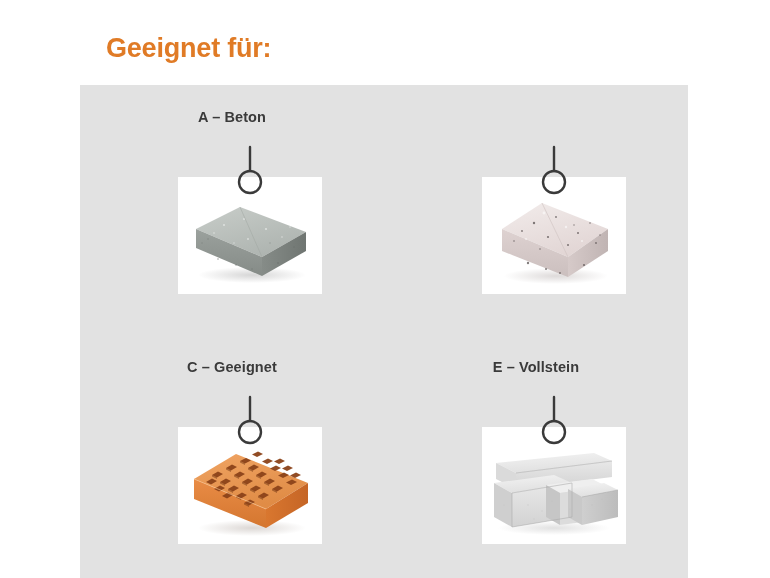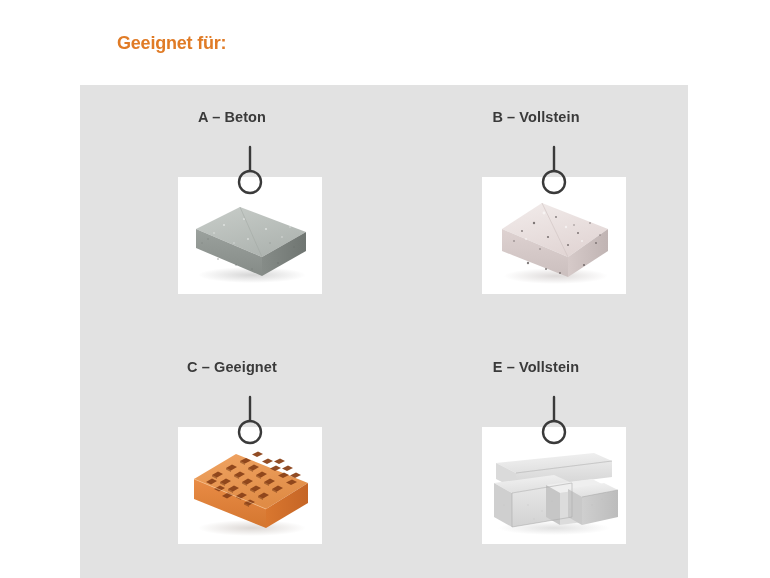--- a/index.html
+++ b/index.html
@@ -19,26 +19,25 @@
     position: absolute;
     inset: 0;
     background: #ffffff;
   }
 
   
   #heading {
     position: absolute;
     left: 106px;
     top: 33px;
-    font-size: 18px;
+    font-size: 27px;
     font-weight: bold;
     letter-spacing: -0.2px;
     color: #e07b26;
     white-space: nowrap;
-    margin-left: 11px;
   }
 
   
   #panel {
     position: absolute;
     left: 80px;
     top: 85px;
     width: 608px;
     height: 493px;
     background: #e2e2e2;
@@ -173,21 +172,20 @@
 
         <div class="pin">
           <svg viewBox="0 0 36 50" xmlns="http://www.w3.org/2000/svg">
             <line x1="18" y1="2" x2="18" y2="26" stroke="#3a3a3a" stroke-width="2.4" stroke-linecap="round"></line>
             <circle cx="18" cy="37" r="11" fill="none" stroke="#3a3a3a" stroke-width="2.4"></circle>
           </svg>
         </div>
       </div>
 
       <div class="cell r0 c1">
-        <div class="cell-label">B – Vollstein</div>
 
         <div class="photo-card">
           <svg viewBox="0 0 144 117" xmlns="http://www.w3.org/2000/svg">
             <defs>
               <linearGradient id="volTop" x1="0" y1="0" x2="0.5" y2="1">
                 <stop offset="0%" stop-color="#f2eceb"></stop>
                 <stop offset="100%" stop-color="#e2d6d5"></stop>
               </linearGradient>
               <linearGradient id="volFront" x1="0" y1="0" x2="0" y2="1">
                 <stop offset="0%" stop-color="#ded2d1"></stop>

